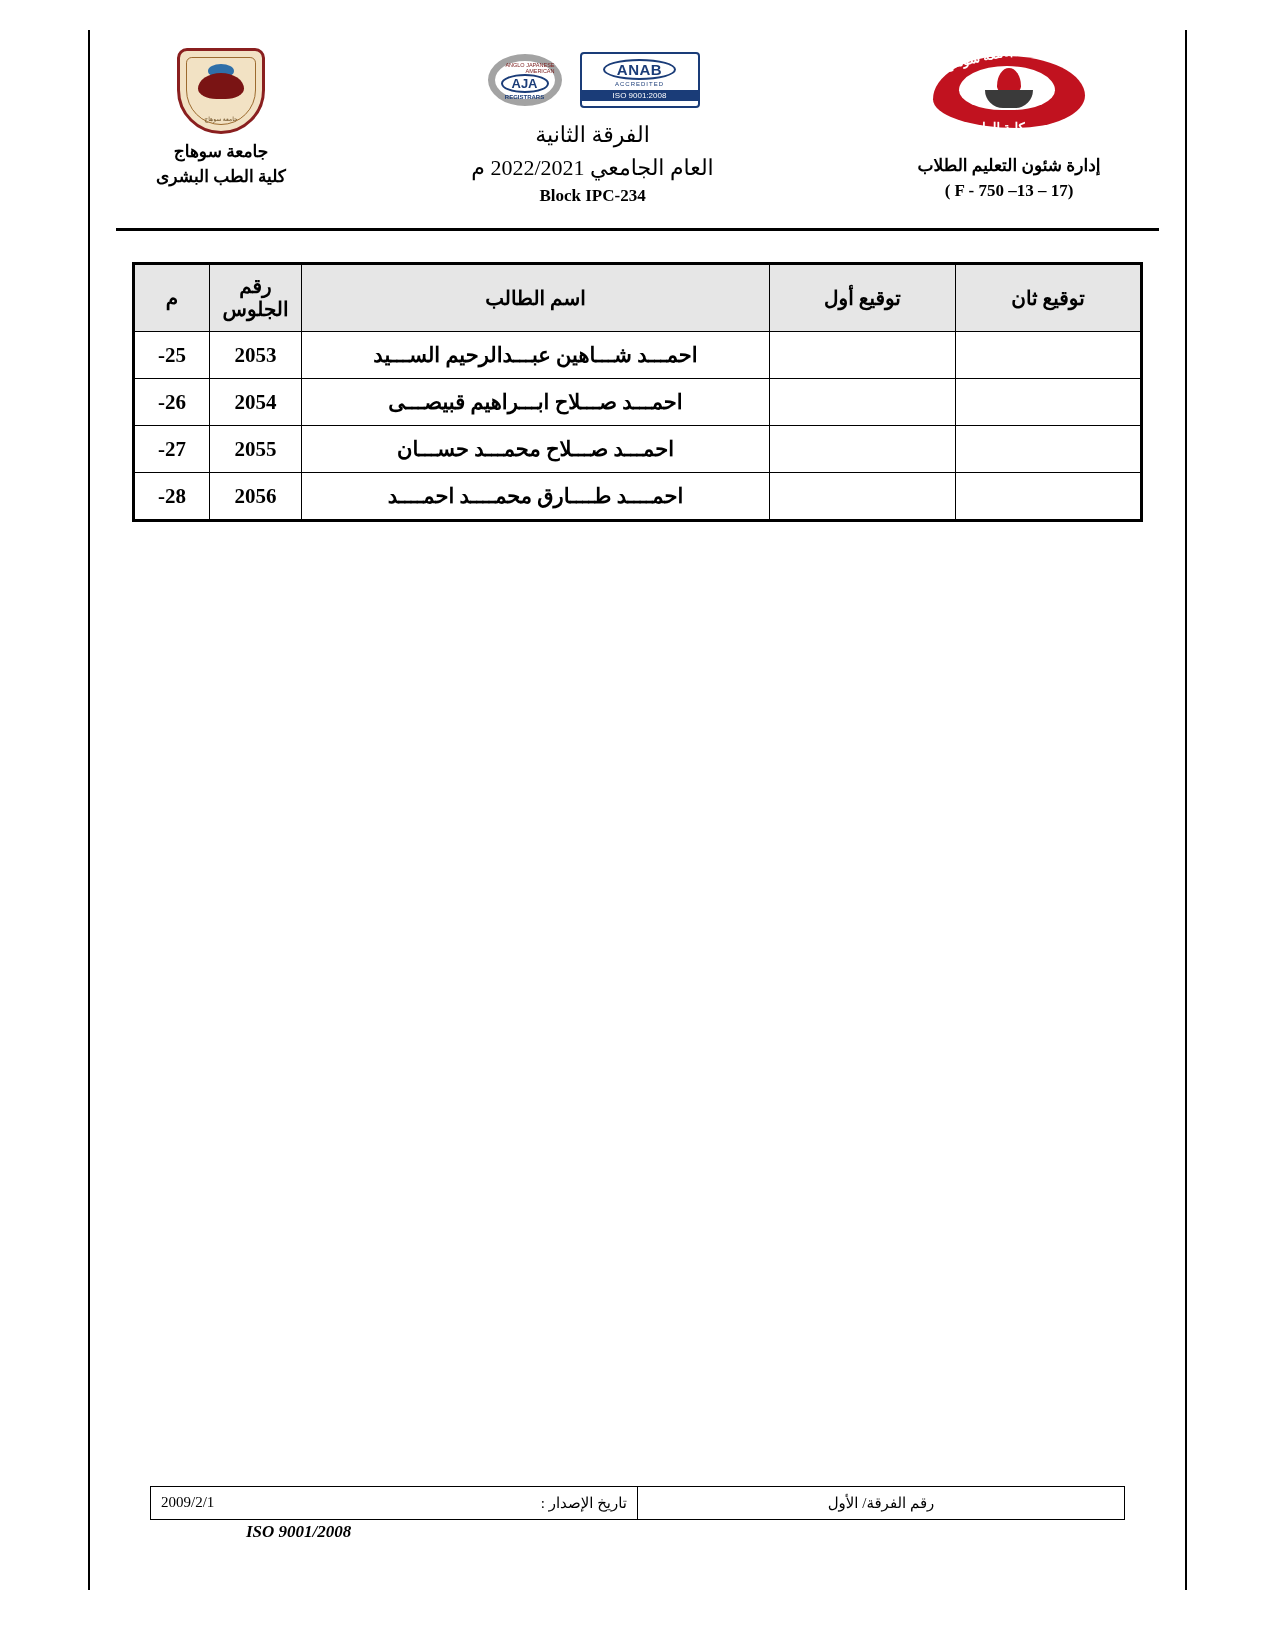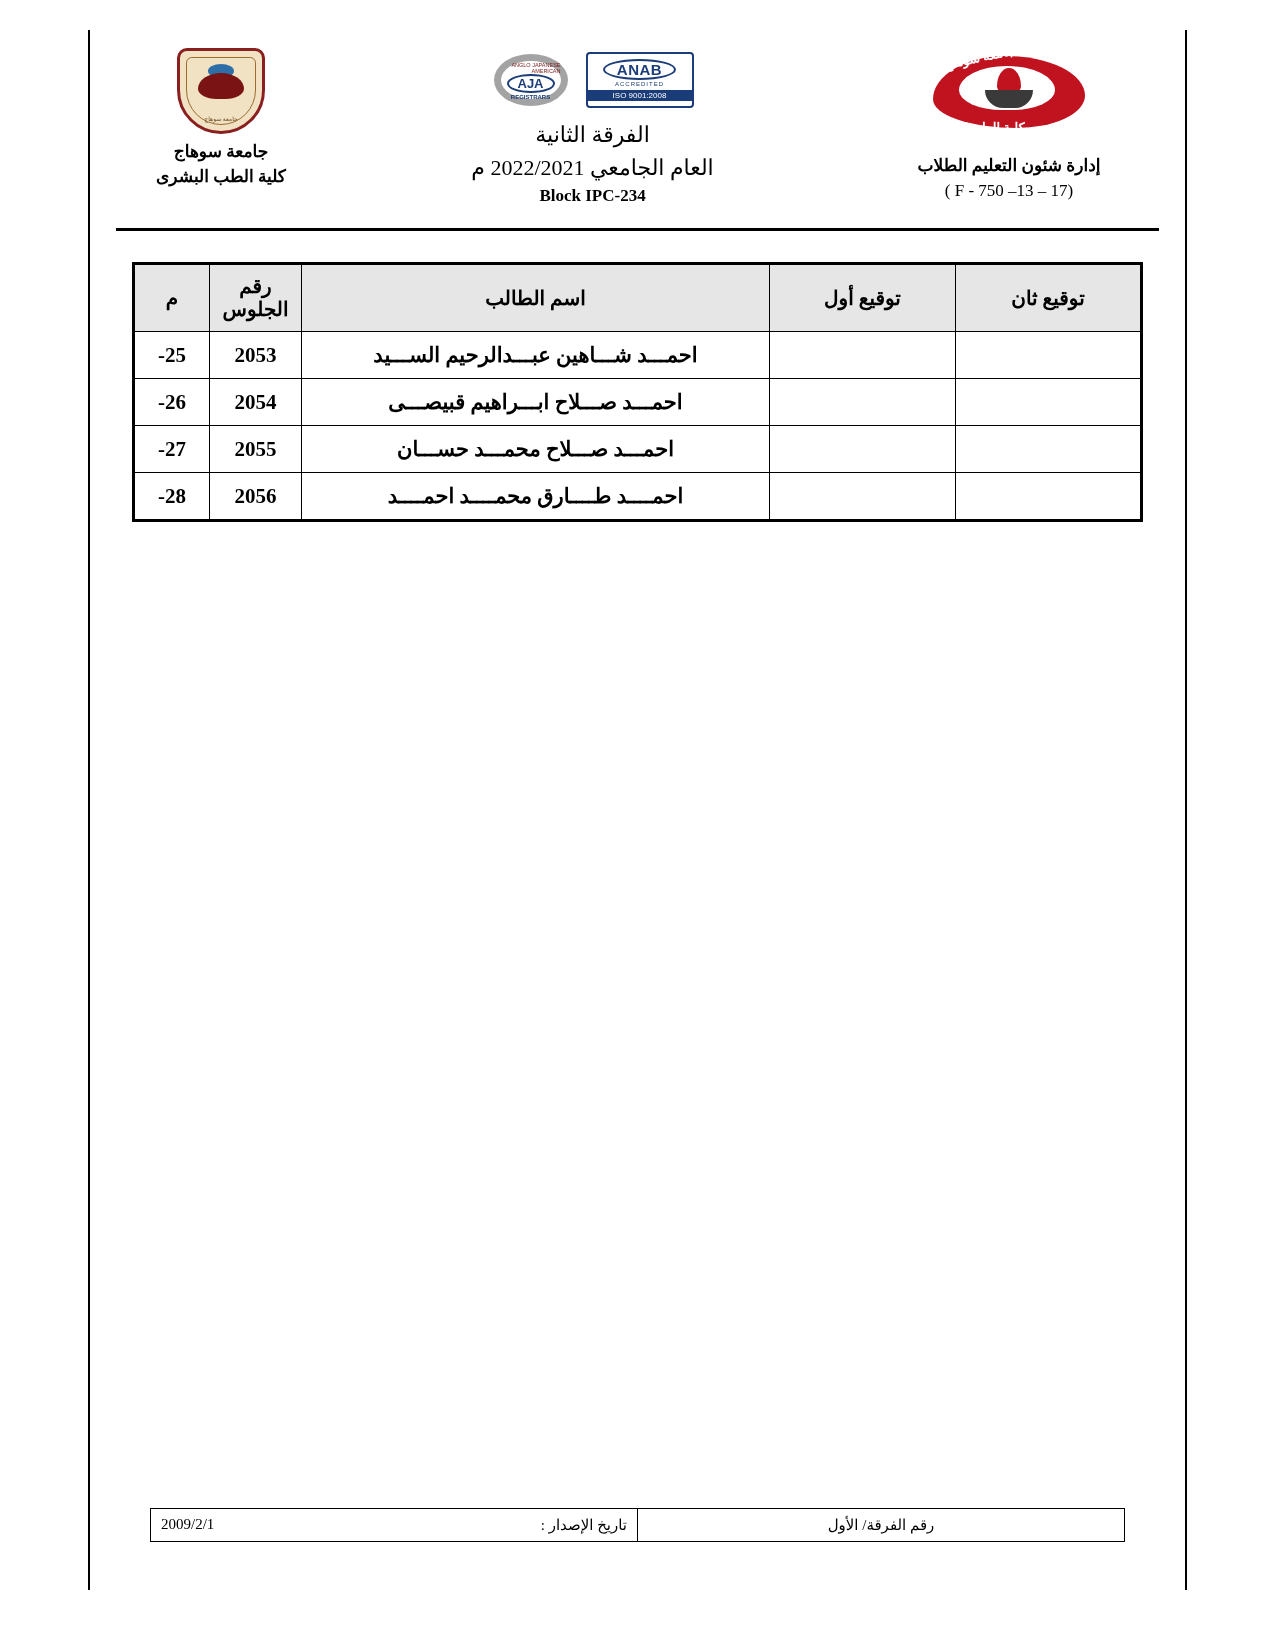--- a/index.html
+++ b/index.html
@@ -111,21 +111,21 @@
   .certs {
     display: flex;
     flex-direction: row;
     gap: 16px;
     align-items: center;
     justify-content: center;
     margin-top: 4px;
     margin-bottom: 10px;
   }
   .cert-anab {
-    width: 108px;
+    width: 120px;
     height: 56px;
     border: 2px solid #1a3c78;
     border-radius: 4px;
     background: #fff;
     display: flex;
     flex-direction: column;
     align-items: center;
     justify-content: center;
     box-sizing: border-box;
   }
@@ -277,21 +277,21 @@
   .hdr-left-line {
     font-size: 17px;
     font-weight: bold;
     text-align: center;
     line-height: 1.6;
     white-space: nowrap;
   }
   .form-code {
     direction: ltr;
     font-size: 17px;
-    font-weight: normal;
+    font-weight: bold;
     text-align: center;
     margin-top: 2px;
   }
 
   .rule {
     position: absolute;
     left: 26px;
     right: 26px;
     top: 198px;
     border-top: 3px solid #000;
@@ -496,16 +496,17 @@
         <td>رقم الفرقة/ الأول</td>
         <td>
           <span class="f-date-inner">
             <span>تاريخ الإصدار :</span>
             <span>2009/2/1</span>
           </span>
         </td>
       </tr>
     </tbody>
         </table>
+    <div class="footer-iso">ISO 9001/2008</div>
   </div>
 
 </div>
 </div>
 
 </body></html>

